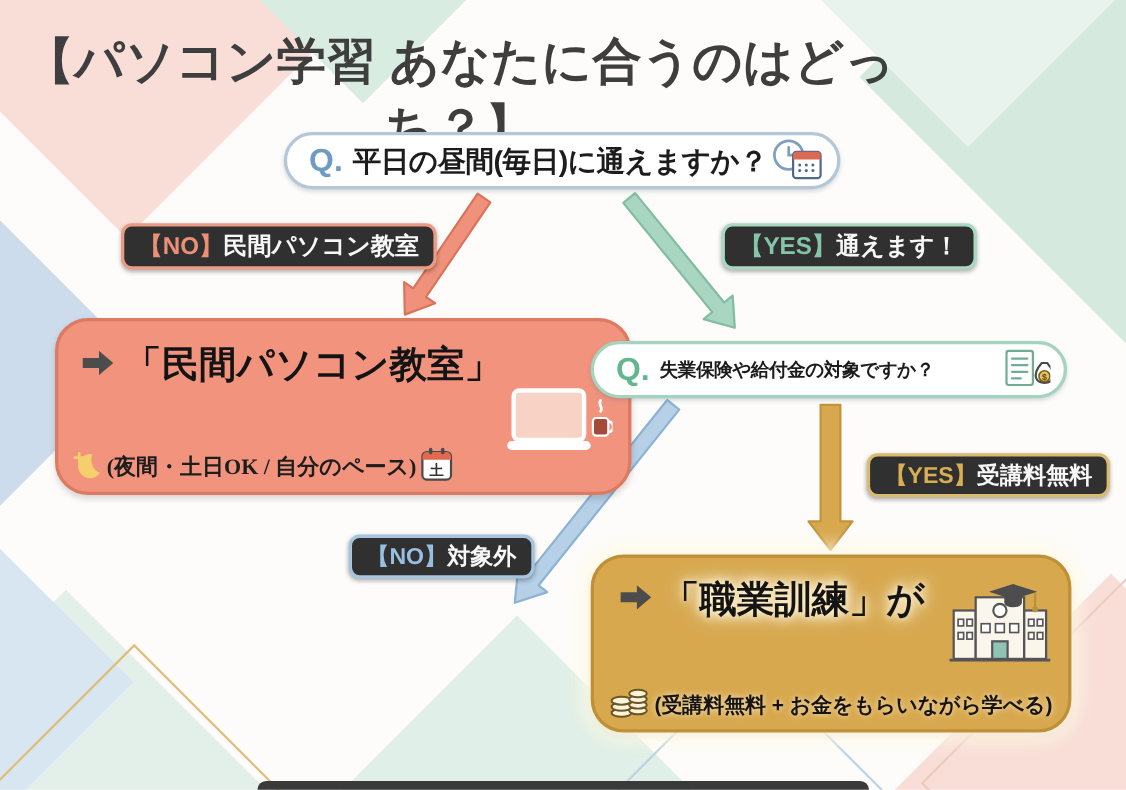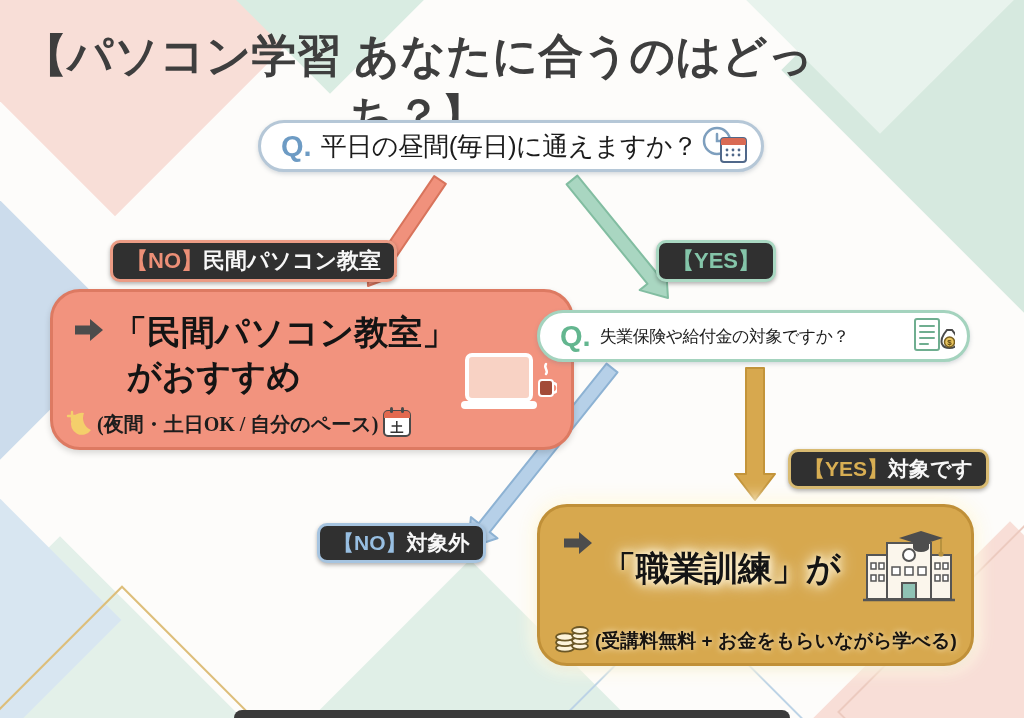--- a/index.html
+++ b/index.html
@@ -23,32 +23,32 @@
 
   .title{position:absolute;left:0;top:26px;width:836px;text-align:center;
     font-size:45px;font-weight:900;color:#3e3e3e;letter-spacing:0px;z-index:2;}
 
   .arrow-layer{position:absolute;left:0;top:0;z-index:1;}
 
   .qpill{position:absolute;display:flex;align-items:center;background:#fff;
     border:3px solid;border-radius:28px;height:52px;box-sizing:border-box;
     padding:0 12px 0 20px;z-index:2;box-shadow:0 2px 4px rgba(90,110,130,.25);white-space:nowrap;}
   .qmark{font-weight:800;font-size:29px;margin-right:9px;}
-  .qtext{font-weight:400;color:#1c1c1c;letter-spacing:-0.5px;}
+  .qtext{font-weight:700;color:#1c1c1c;letter-spacing:-0.5px;}
   .q1{left:258px;top:120px;width:506px;border-color:#b5c7d7;}
   .q1 .qmark{color:#6d9bc4;}
   .q1 .qtext{font-size:26px;}
   .q2{left:537px;top:310px;width:433px;border-color:#a4d3be;}
   .q2 .qmark{color:#63b68f;}
   .q2 .qtext{font-size:17px;}
   .qicon{margin-left:auto;}
 
   .badge{position:absolute;display:flex;align-items:center;background:#303030;
     border:3px solid;border-radius:10px;height:42px;box-sizing:border-box;padding:0 13px;
-    font-weight:800;font-size:22px;box-shadow:0 2px 4px rgba(0,0,0,.3);white-space:nowrap;z-index:3;margin-top:37px;}
+    font-weight:800;font-size:22px;box-shadow:0 2px 4px rgba(0,0,0,.3);white-space:nowrap;z-index:3;}
   .badge .btext{color:#f7f7f7;}
   .no1{left:110px;top:203px;border-color:#eb9b84;}  .no1 .tag{color:#ec8f77;}
   .yes1{left:656px;top:203px;border-color:#a9d8c2;} .yes1 .tag{color:#84c5a9;}
   .no2{left:317px;top:486px;height:40px;font-size:21px;border-color:#a6c4e0;} .no2 .tag{color:#98bfe2;}
   .yes2{left:788px;top:412px;height:40px;font-size:21px;border-color:#d8ba71;} .yes2 .tag{color:#d8ae53;}
 
   .box{position:absolute;box-sizing:border-box;z-index:2;}
   .box-private{left:50px;top:289px;width:524px;height:161px;background:#f2937e;
     border:3px solid #dd7a62;border-radius:30px;box-shadow:0 3px 6px rgba(0,0,0,.15);}
   .box-self{left:50px;top:547px;width:440px;height:114px;background:#aecbe6;
@@ -67,21 +67,21 @@
     font-size:20px;font-weight:800;color:#1d1d1d;white-space:nowrap;font-family:Liberation Serif, serif;}
   .laptop-pos{position:absolute;right:14px;top:60px;}
 
   .box-self .head{left:20px;top:14px;align-items:center;}
   .box-self .hlines{font-size:30px;}
   .box-self .note{position:absolute;left:0;right:0;bottom:11px;text-align:center;
     font-size:18px;font-weight:800;color:#13202e;white-space:nowrap;}
 
   .box-training .head{left:24px;top:16px;}
   .box-training .hlines{font-size:34px;
-    text-shadow:0 0 6px #ffeec2,0 0 12px #fff6dd,0 0 18px #ffffff;margin-top:23px;}
+    text-shadow:0 0 6px #ffeec2,0 0 12px #fff6dd,0 0 18px #ffffff;}
   .box-training .l2{padding-left:24px;}
   .box-training .note{position:absolute;left:14px;bottom:9px;display:flex;align-items:flex-end;gap:5px;
     font-size:19px;font-weight:800;color:#171310;white-space:nowrap;
     text-shadow:0 0 6px rgba(255,246,220,.9);}
   .school-pos{position:absolute;right:16px;top:16px;}
 
   .bottom-bar{position:absolute;left:234px;top:710px;width:556px;height:12px;
     background:#3a3a3a;border-radius:8px 8px 0 0;z-index:2;}
 </style>
 </head>
@@ -129,30 +129,30 @@
       </g>
     </svg>
   </div>
 
   <div class="badge no1">
     <span class="tag">【NO】</span>
     <span class="btext">民間パソコン教室</span>
   </div>
   <div class="badge yes1">
     <span class="tag">【YES】</span>
+    <span class="btext">通えます！</span>
   </div>
 
   <div class="box box-private">
     <div class="head">
       <svg class="harrow" width="28" height="22" viewBox="0 0 28 22">
         <polygon points="0,6.5 15,6.5 15,0 28,11 15,22 15,15.5 0,15.5" fill="#4c4c4c"></polygon>
       </svg>
       <div class="hlines">
         <div>「民間パソコン教室」</div>
-        <div class="l2">がおすすめ</div>
       </div>
     </div>
     <svg class="laptop-pos" width="96" height="64" viewBox="0 0 96 64">
       <rect x="6" y="3" width="64" height="45" rx="5" fill="#f8d2c4" stroke="#ffffff" stroke-width="4"></rect>
       <rect x="0" y="49" width="76" height="8" rx="4" fill="#ffffff"></rect>
       <path d="M85 12 c-3 4 3 6 0 10" stroke="#fff" stroke-width="2.5" fill="none" stroke-linecap="round"></path>
       <rect x="78" y="28" width="14" height="16" rx="3" fill="#a34b38" stroke="#fff" stroke-width="2"></rect>
       <path d="M92 31 c6 1 6 9 0 10" stroke="#fff" stroke-width="2.5" fill="none"></path>
     </svg>
     <div class="note">
@@ -178,21 +178,21 @@
       <rect x="2" y="2" width="24" height="31" rx="2" fill="#fff" stroke="#6fae90" stroke-width="2"></rect>
       <path d="M7 9 h14 M7 15 h14 M7 21 h14 M7 27 h8" stroke="#6fae90" stroke-width="2" stroke-linecap="round"></path>
       <path d="M31 17 l3 -4 h5 l3 4 c5 8 2 14 -5.5 14 s-10.5 -6 -5.5 -14 z" fill="#fff" stroke="#4a4a4a" stroke-width="2"></path>
       <circle cx="36.5" cy="25" r="5" fill="#e8c45e" stroke="#7a6020" stroke-width="1.5"></circle>
       <text x="36.5" y="28.4" text-anchor="middle" font-size="8" font-weight="bold" fill="#5c4512">$</text>
     </svg>
   </div>
 
   <div class="badge yes2">
     <span class="tag">【YES】</span>
-    <span class="btext">対象です</span>
+    <span class="btext">受講料無料</span>
   </div>
   <div class="badge no2">
     <span class="tag">【NO】</span>
     <span class="btext">対象外</span>
   </div>
 
 
   <div class="box box-training">
     <div class="head">
       <svg class="harrow" width="28" height="22" viewBox="0 0 28 22">

